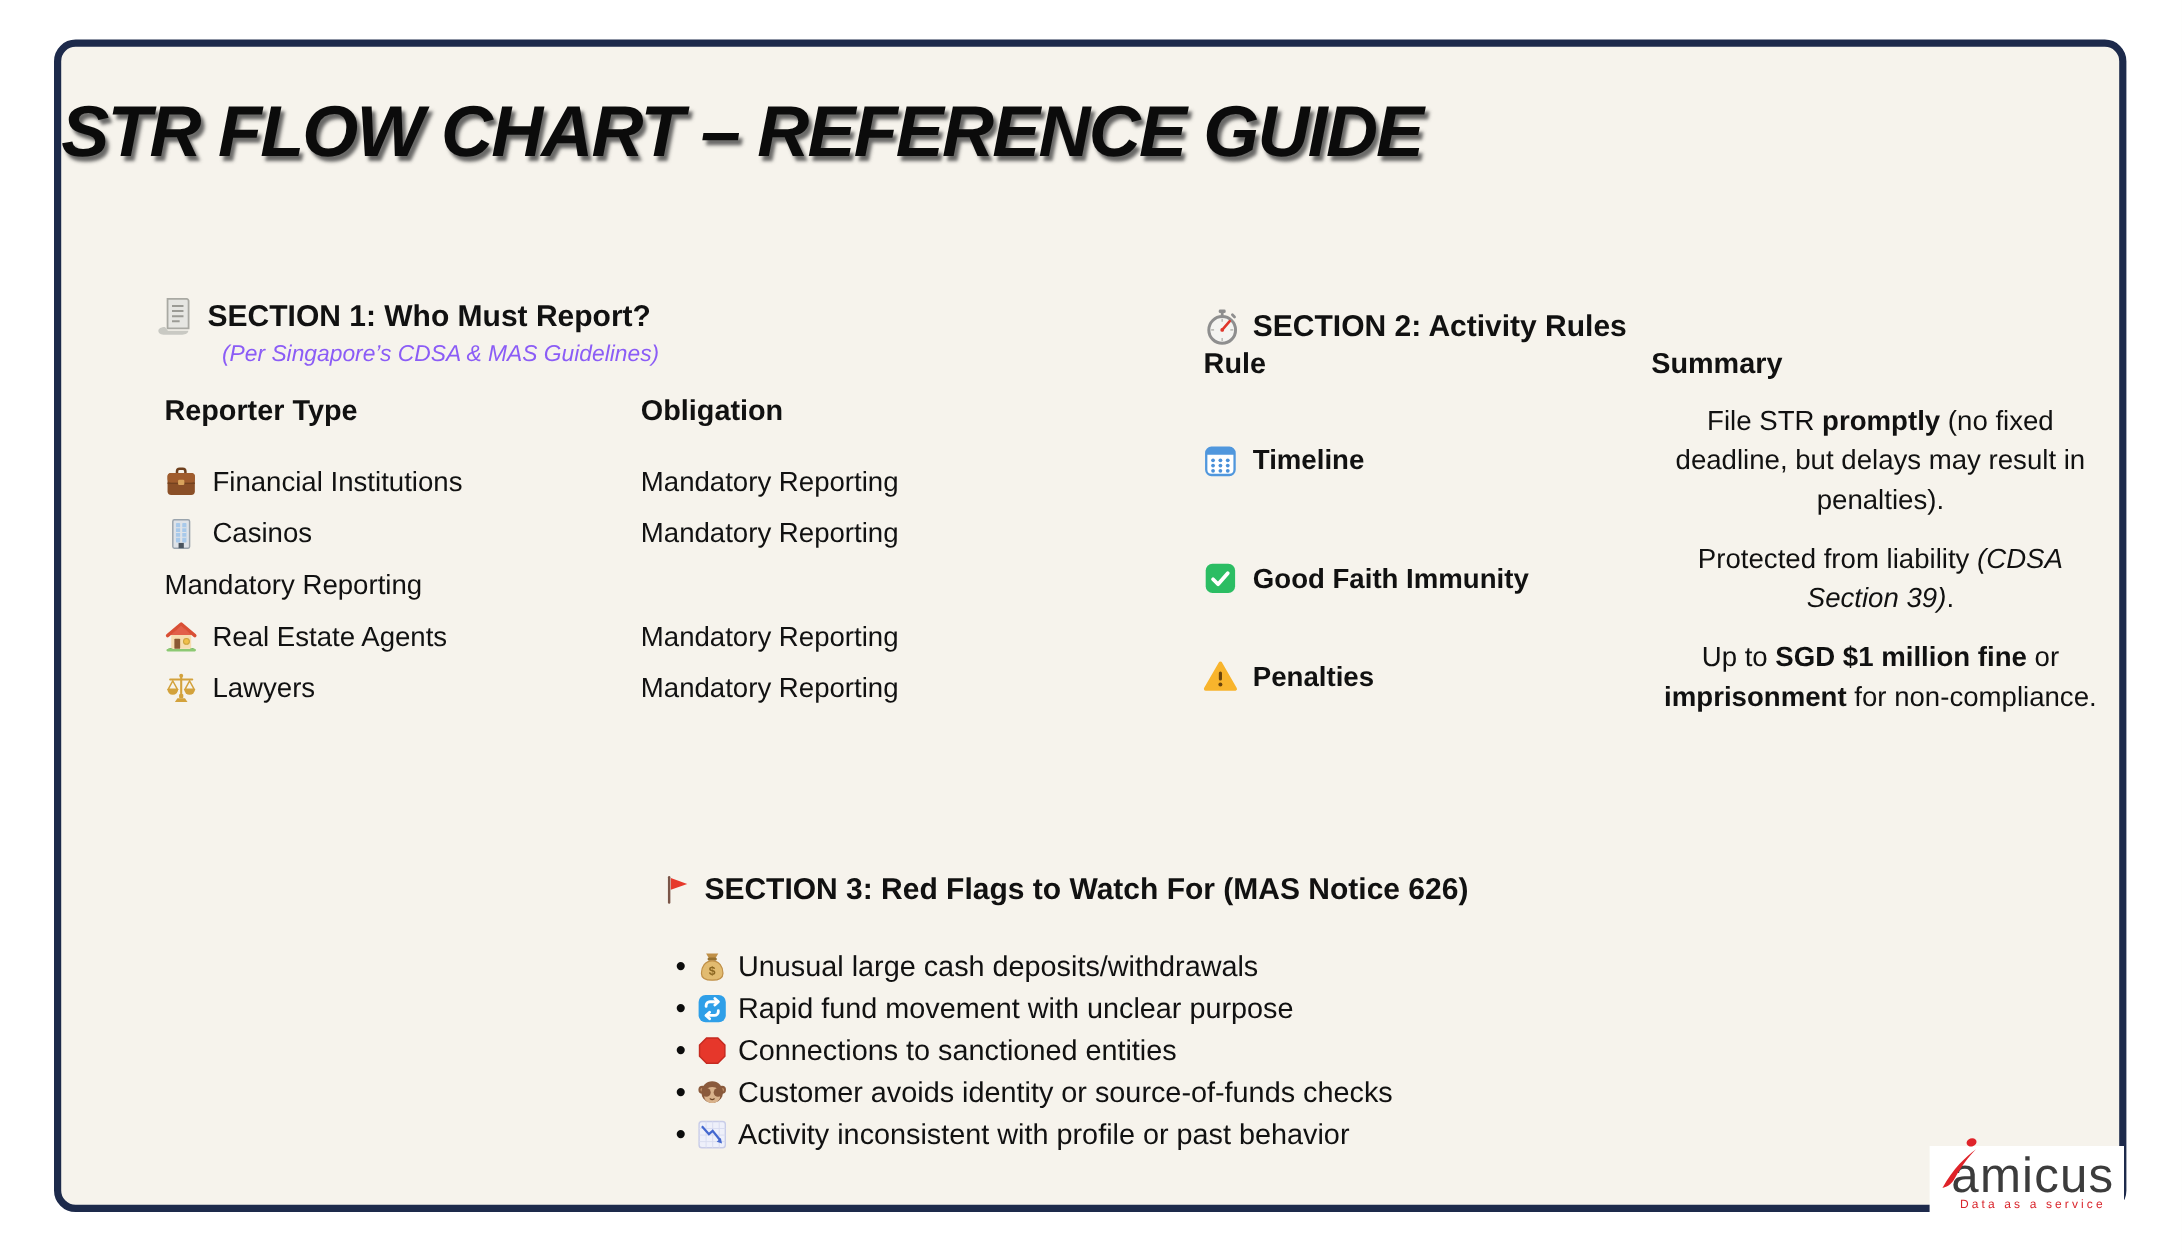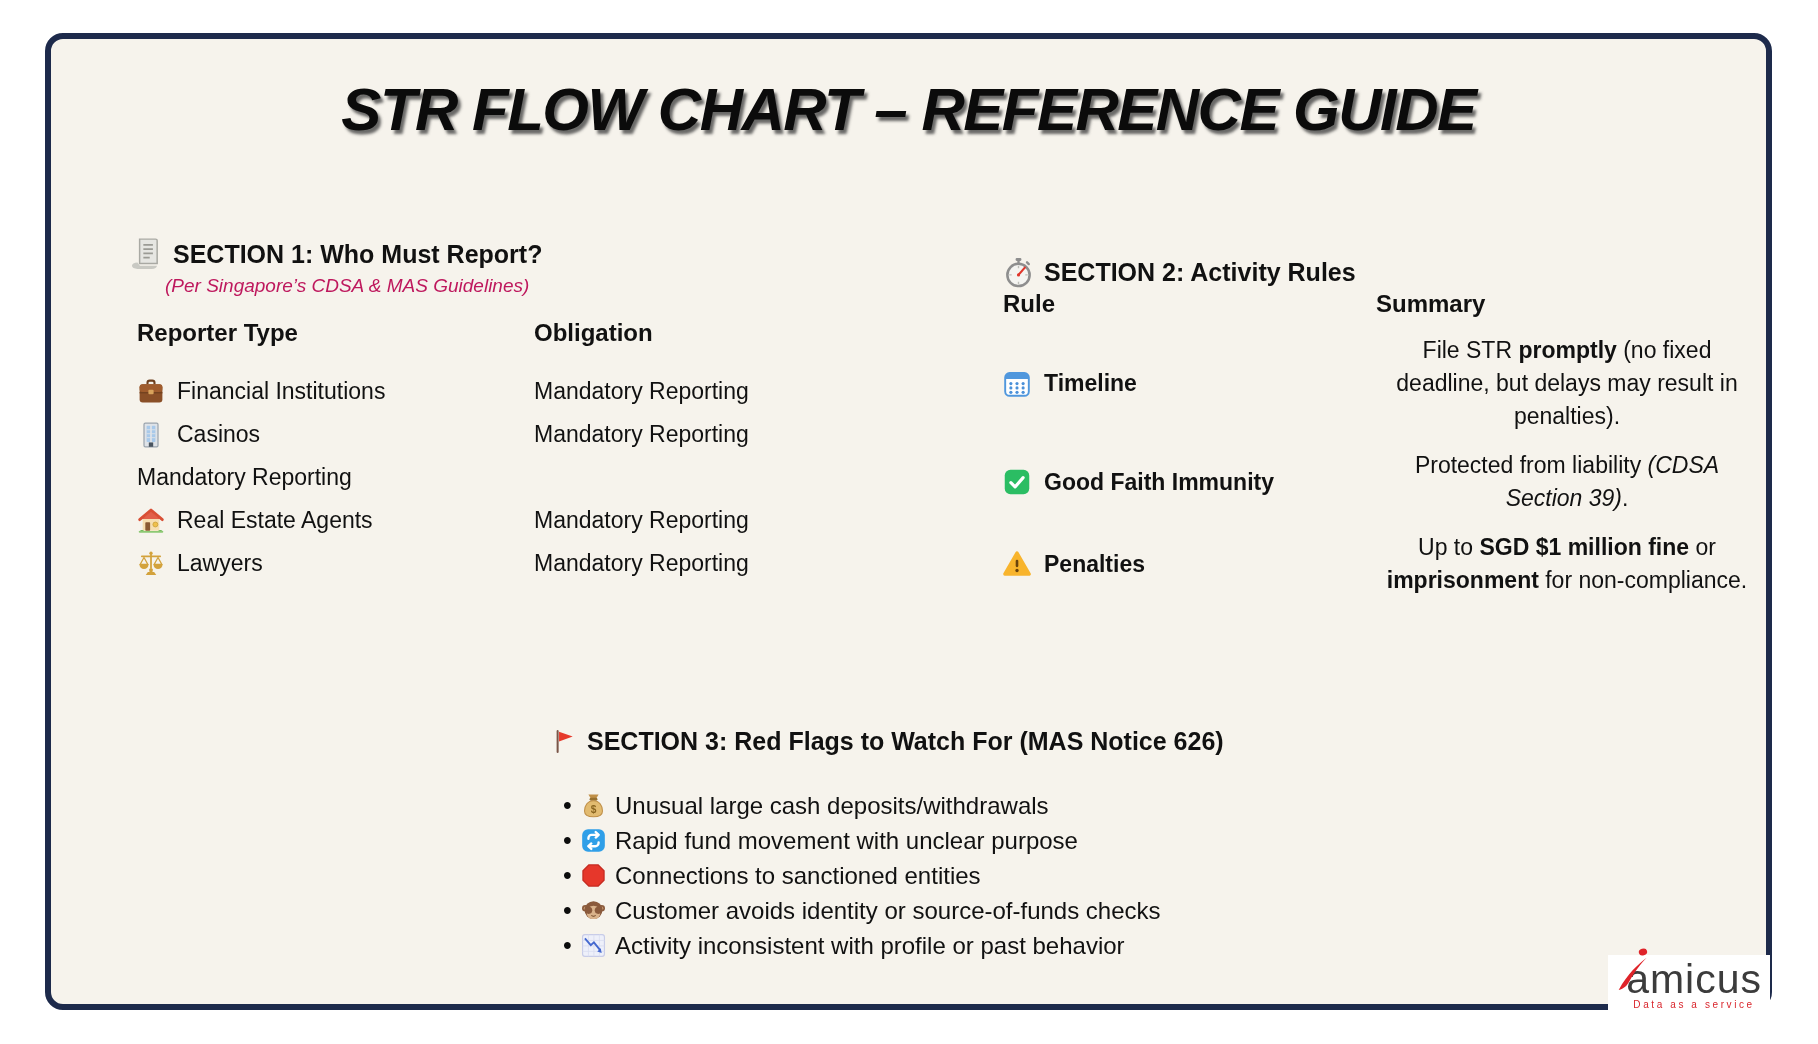--- a/index.html
+++ b/index.html
@@ -1,31 +1,31 @@
 <!DOCTYPE html>
 <html><head>
 <meta charset="utf-8">
 <style>
   html,body{margin:0;padding:0;background:#ffffff;}
   .stage{position:relative;width:1818px;height:1044px;background:#ffffff;overflow:hidden;
          font-family:"Liberation Sans",sans-serif;color:#111;}
   .card{position:absolute;left:45px;top:33px;width:1715px;height:965px;background:#f6f3ec;
         border:6px solid #1d2a4b;border-radius:18px;}
-  .title{position:absolute;top:36px;left:0;right:0;margin:0;text-align:center;
+  .title{position:absolute;top:36px;left:0;right:0;margin:0;text-align:left;
          font-size:60px;font-weight:700;font-style:italic;letter-spacing:-1.5px;color:#0b0b0b;
          text-shadow:3px 4px 3px rgba(70,70,70,.8);}
   .sec-head{display:flex;align-items:center;gap:10px;}
   .sec-head h2{margin:0;font-size:25px;font-weight:700;}
   .icn{display:inline-flex;width:28px;height:28px;flex:0 0 auto;}
   .icn svg{width:100%;height:100%;}
   .icn.lg{width:34px;height:34px;}
   .icn.md{width:31px;height:31px;}
   
-  .sec1{position:absolute;left:78px;top:198px;width:650px;}
-  .subtitle{margin:4px 0 0 36px;font-size:19px;font-style:italic;color:#be185d;}
+  .sec1{position:absolute;left:78px;top:208px;width:650px;}
+  .subtitle{margin:4px 0 0 56px;font-size:19px;font-style:italic;color:#8b5cf6;}
   .s1-table{margin-top:22px;margin-left:8px;}
   .s1-headrow{display:flex;margin-bottom:23px;}
   .s1-row{display:flex;align-items:center;height:43px;font-size:23px;}
   .col1{width:397px;display:flex;align-items:center;gap:12px;}
   .th{font-weight:700;font-size:24px;}
   
   .sec2{position:absolute;left:952px;top:218px;width:765px;}
   .s2-grid{display:grid;grid-template-columns:373px 382px;row-gap:16px;align-items:center;margin-top:2px;}
   .s2-th{font-weight:700;font-size:24px;}
   .s2-rule{display:flex;align-items:center;gap:13px;font-size:23px;font-weight:700;}

